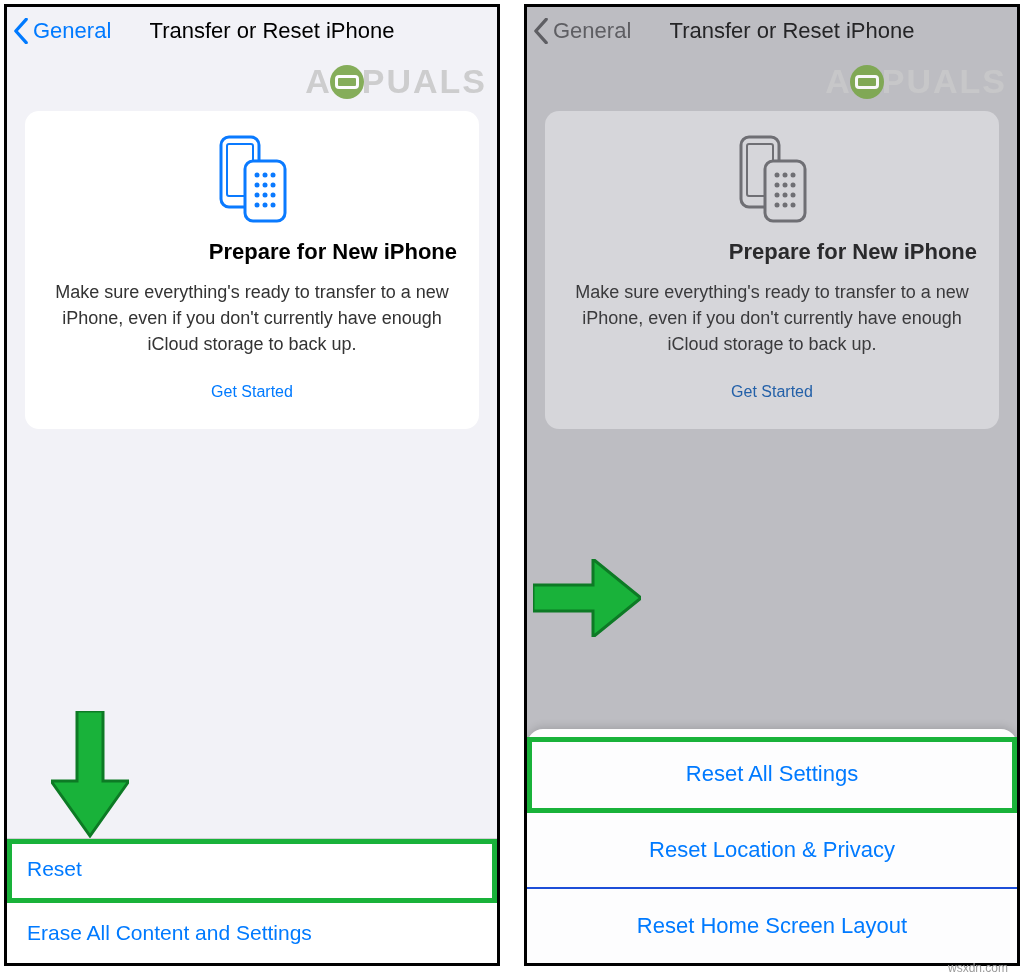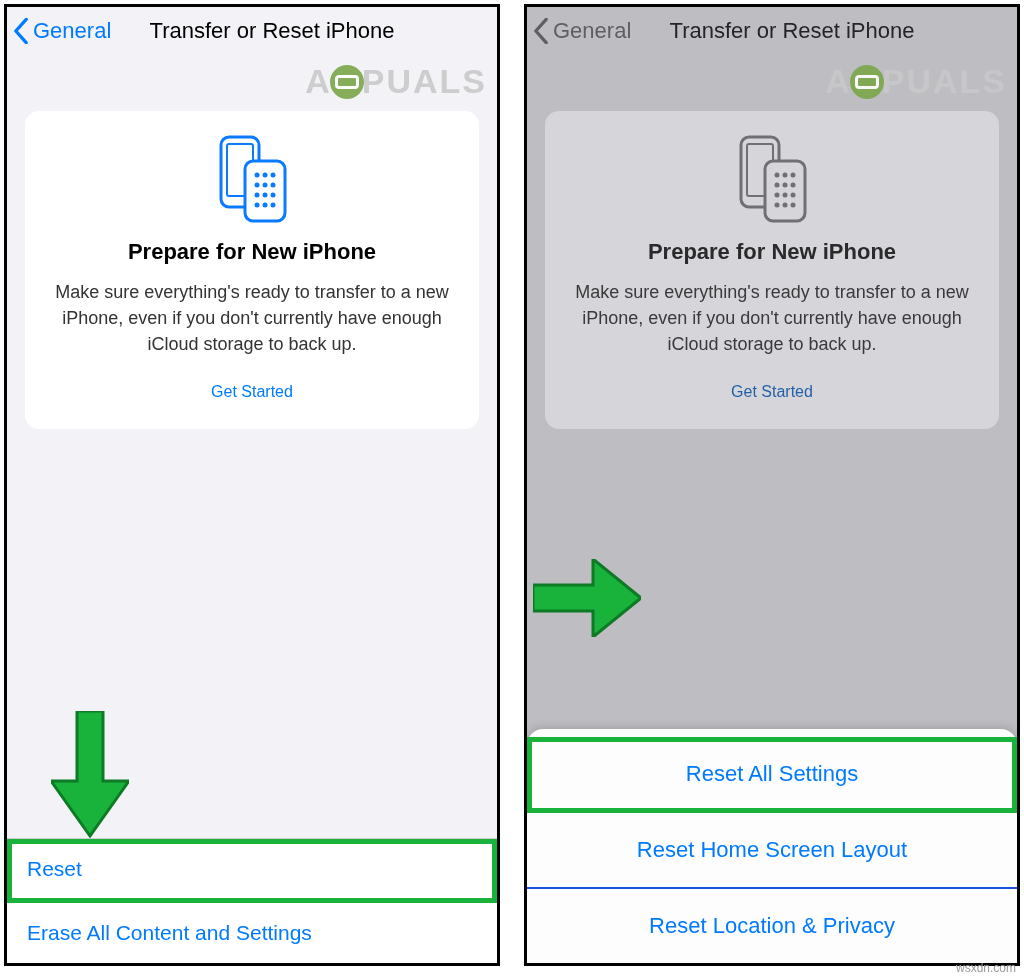--- a/index.html
+++ b/index.html
@@ -83,21 +83,21 @@
   
   .card {
     margin: 56px 18px 0;
     background: #fff;
     border-radius: 14px;
     padding: 24px 22px 28px;
     text-align: center;
   }
   .phone.dimmed .card { background: #d6d6da; }
   .card-icon { width: 74px; height: 90px; margin: 0 auto 14px; }
-  .card-title { font-size: 22px; font-weight: 600; color:#000; margin-bottom: 14px; }
+  .card-title { font-size: 22px; font-weight: 600; color:#000; margin-bottom: 14px; text-align: right; }
   .card-desc { font-size: 18px; line-height: 1.45; color: #333; margin-bottom: 26px; }
   .card-link { font-size: 16px; color: #007aff; cursor:pointer; }
   .phone.dimmed .card-title{ color:#2a2a2c;}
   .phone.dimmed .card-desc{ color:#3a3a3c;}
   .phone.dimmed .card-link{ color:#2360a8;}
   
   .list-bottom {
     position: absolute;
     left: 0; right: 0; bottom: 0;
     background: #fff;
@@ -149,21 +149,21 @@
     left: 6px;
     bottom: 326px;
     width: 108px;
     height: 78px;
     z-index: 5;
   }
   .arrow-down svg, .arrow-right svg { width:100%; height:100%; }
   
   .footer-mark{
     position:absolute;
-    right:8px; bottom:2px;
+    right:16px; bottom:2px;
     font-size:12px;
     color:#9a9a9a;
   }
 </style>
 </head>
 <body>
 
 <div class="dualpane">
 
   <div class="phone">
@@ -274,23 +274,23 @@
       <svg viewBox="0 0 108 78">
           <path d="M0 26 H60 V0 L108 39 L60 78 V52 H0 Z" fill="#19b23a" stroke="#0d7a25" stroke-width="3"></path>
         </svg>
     </div>
 
     <div class="sheet">
       <div class="sheet-row hl">
         <span>Reset All Settings</span>
       </div>
       <div class="sheet-row">
+        <span>Reset Location &amp; Privacy</span>
+      </div>
+      <div class="sheet-row">
         <span>Reset Home Screen Layout</span>
       </div>
-      <div class="sheet-row">
-        <span>Reset Location &amp; Privacy</span>
-      </div>
     </div>
   </div>
 
 </div>
 
 <div class="footer-mark">wsxdn.com</div>
 
 </body></html>

